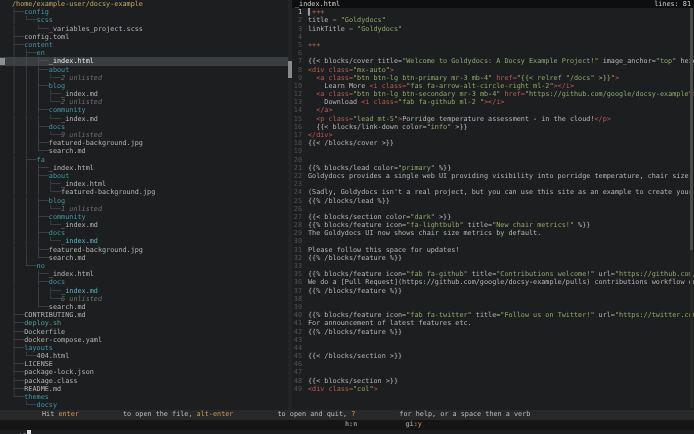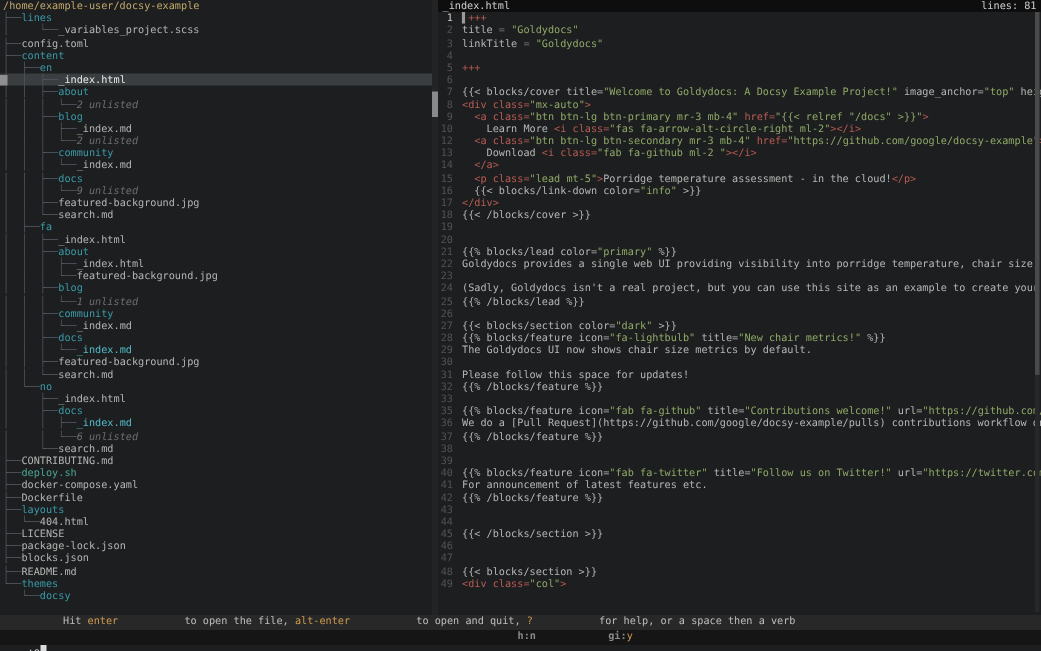--- a/index.html
+++ b/index.html
@@ -4,21 +4,21 @@
 <style>
   html,body{margin:0;padding:0;background:#000;}
   .term{
     position:relative;width:694px;height:434px;overflow:hidden;
     background:#1d1e1f;
     font-family:"DejaVu Sans Mono","Liberation Mono",monospace;
     font-size:6.8px;cursor:default;
   }
   
   .tree{position:absolute;left:0;top:0;width:288px;height:410px;overflow:hidden;}
-  .trow{position:relative;height:8.19px;line-height:8.3px;white-space:pre;padding-left:2px;}
+  .trow{position:relative;height:8.19px;line-height:8.3px;white-space:pre;padding-left:12px;}
   .trow .pfx{color:#4d5560;}
   .c-root{color:#bfa76a;}
   .c-dir{color:#3b99a8;}
   .c-file{color:#b4b4b4;}
   .c-mod{color:#52bac6;}
   .c-exec{color:#4aa595;}
   .c-unlisted{color:#6e6e6e;font-style:italic;}
   .trow.sel{background:#3a3e40;}
   .trow.sel .c-file{color:#e9e9e9;}
   .selmark{position:absolute;left:0;top:0.5px;width:5px;height:7px;background:#8f8f8f;}
@@ -52,21 +52,22 @@
   .icursor{display:inline-block;width:4px;height:7.5px;background:#dadada;vertical-align:-1px;}
   .flags{position:absolute;left:345px;top:0;white-space:pre;}
 </style>
 </head>
 <body>
 
 <div class="term">
 
   <div class="tree" id="tree">
       <div class="trow"><span class="pfx"></span><span class="c-root">/home/example-user/docsy-example</span></div>
-      <div class="trow"><span class="pfx">├──</span><span class="c-dir">lines</span></div>
+      <div class="trow"><span class="pfx">├──</span><span class="c-dir">config</span></div>
+      <div class="trow"><span class="pfx">│  └──</span><span class="c-dir">scss</span></div>
       <div class="trow"><span class="pfx">│     └──</span><span class="c-file">_variables_project.scss</span></div>
       <div class="trow"><span class="pfx">├──</span><span class="c-file">config.toml</span></div>
       <div class="trow"><span class="pfx">├──</span><span class="c-dir">content</span></div>
       <div class="trow"><span class="pfx">│  ├──</span><span class="c-dir">en</span></div>
       <div class="trow sel"><span class="selmark"></span><span class="pfx">│  │  ├──</span><span class="c-file">_index.html</span></div>
       <div class="trow"><span class="pfx">│  │  ├──</span><span class="c-dir">about</span></div>
       <div class="trow"><span class="pfx">│  │  │  └──</span><span class="c-unlisted">2 unlisted</span></div>
       <div class="trow"><span class="pfx">│  │  ├──</span><span class="c-dir">blog</span></div>
       <div class="trow"><span class="pfx">│  │  │  ├──</span><span class="c-file">_index.md</span></div>
       <div class="trow"><span class="pfx">│  │  │  └──</span><span class="c-unlisted">2 unlisted</span></div>
@@ -90,27 +91,27 @@
       <div class="trow"><span class="pfx">│  │  ├──</span><span class="c-file">featured-background.jpg</span></div>
       <div class="trow"><span class="pfx">│  │  └──</span><span class="c-file">search.md</span></div>
       <div class="trow"><span class="pfx">│  └──</span><span class="c-dir">no</span></div>
       <div class="trow"><span class="pfx">│     ├──</span><span class="c-file">_index.html</span></div>
       <div class="trow"><span class="pfx">│     ├──</span><span class="c-dir">docs</span></div>
       <div class="trow"><span class="pfx">│     │  ├──</span><span class="c-mod">_index.md</span></div>
       <div class="trow"><span class="pfx">│     │  └──</span><span class="c-unlisted">6 unlisted</span></div>
       <div class="trow"><span class="pfx">│     └──</span><span class="c-file">search.md</span></div>
       <div class="trow"><span class="pfx">├──</span><span class="c-file">CONTRIBUTING.md</span></div>
       <div class="trow"><span class="pfx">├──</span><span class="c-exec">deploy.sh</span></div>
+      <div class="trow"><span class="pfx">├──</span><span class="c-file">Dockerfile</span></div>
       <div class="trow"><span class="pfx">├──</span><span class="c-file">docker-compose.yaml</span></div>
-      <div class="trow"><span class="pfx">├──</span><span class="c-file">Dockerfile</span></div>
       <div class="trow"><span class="pfx">├──</span><span class="c-dir">layouts</span></div>
       <div class="trow"><span class="pfx">│  └──</span><span class="c-file">404.html</span></div>
       <div class="trow"><span class="pfx">├──</span><span class="c-file">LICENSE</span></div>
       <div class="trow"><span class="pfx">├──</span><span class="c-file">package-lock.json</span></div>
-      <div class="trow"><span class="pfx">├──</span><span class="c-file">blocks.json</span></div>
+      <div class="trow"><span class="pfx">├──</span><span class="c-file">package.class</span></div>
       <div class="trow"><span class="pfx">├──</span><span class="c-file">README.md</span></div>
       <div class="trow"><span class="pfx">└──</span><span class="c-dir">themes</span></div>
       <div class="trow"><span class="pfx">   └──</span><span class="c-dir">docsy</span></div>
     </div>
 
   <div class="divider">
     <div class="thumb"></div>
   </div>
 
   <div class="preview">

